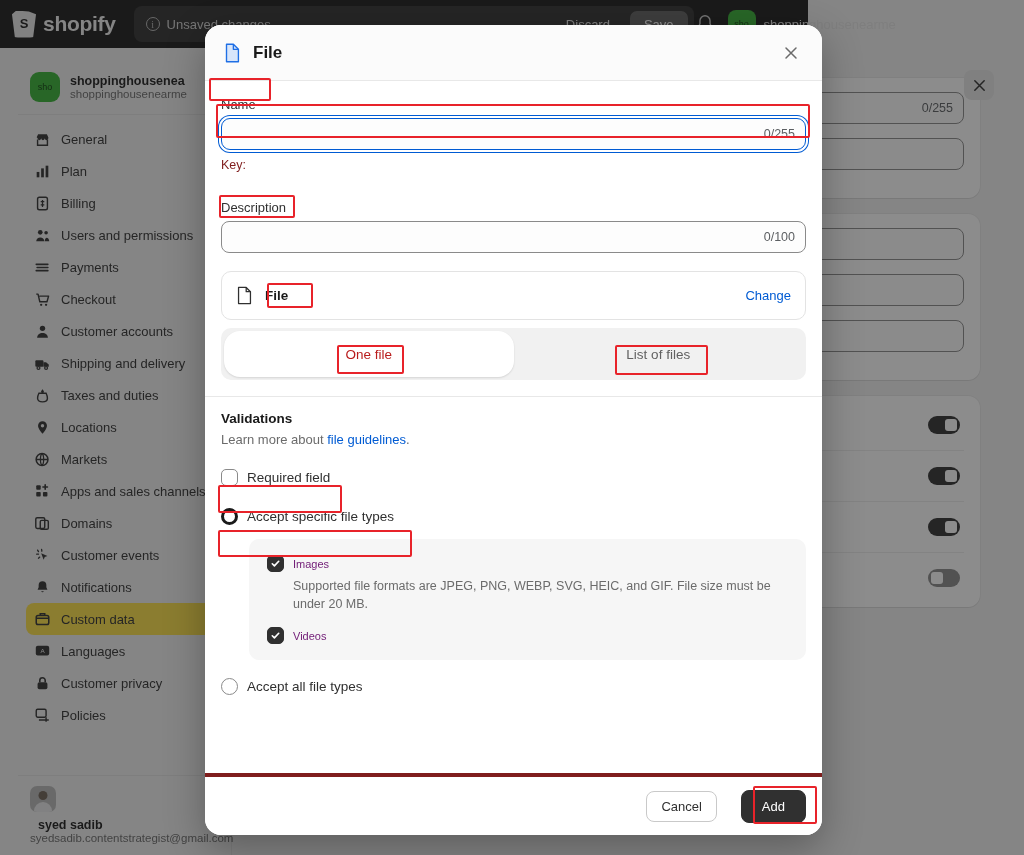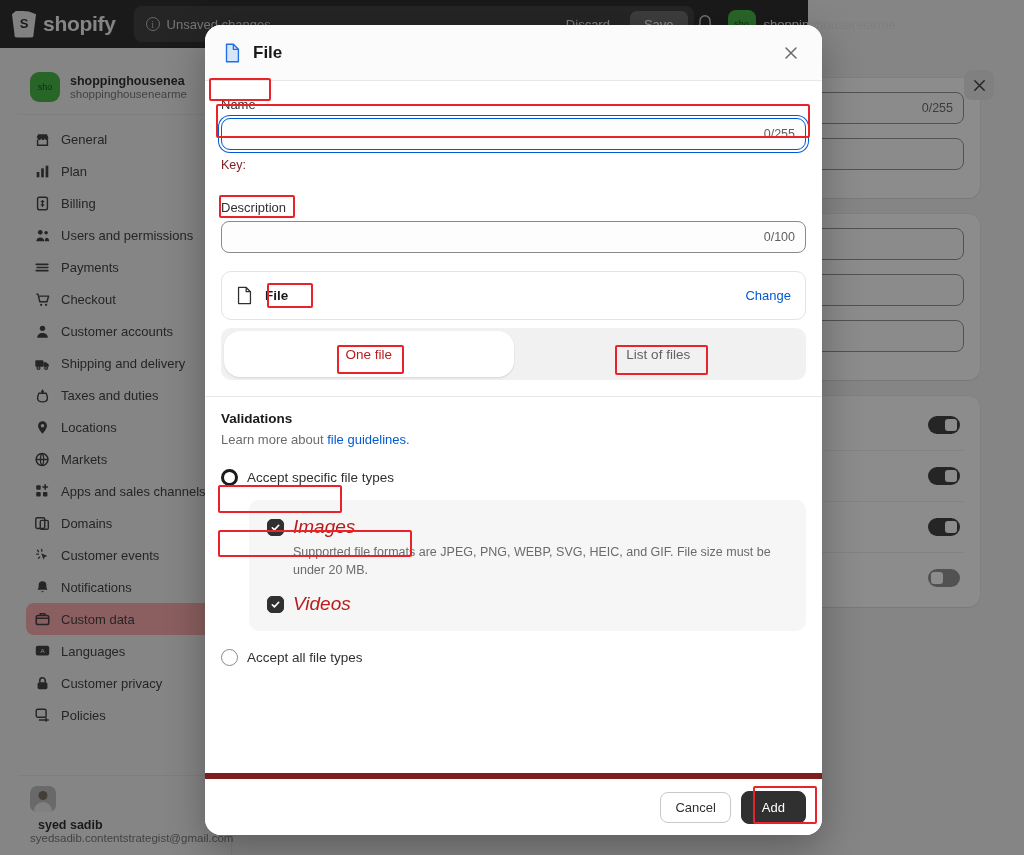--- a/index.html
+++ b/index.html
@@ -118,21 +118,21 @@
   .store-card .l2 { font-size: 11.5px; color: #6b6b6b; white-space: nowrap; }
 
   .nav { padding: 8px 8px; flex: 1; overflow: hidden; }
   .nav-item {
     display: flex; align-items: center; gap: 10px;
     height: 32px; padding: 0 8px;
     border-radius: 8px; cursor: pointer;
     font-size: 13px; color: #303030;
     white-space: nowrap;
   }
-  .nav-item.active { background: #fca5a5; }
+  .nav-item.active { background: #fde047; }
   .nav-ico { width: 17px; height: 17px; flex: 0 0 17px; display: block; }
 
   .user-card {
     border-top: 1px solid #e3e3e3;
     padding: 10px 12px 14px 12px;
   }
   .user-av {
     width: 26px; height: 26px; border-radius: 7px;
     background: #b9b9b9; overflow: hidden; position: relative;
     margin-bottom: 6px;
@@ -286,28 +286,28 @@
   .radio-lab { font-size: 13.5px; color: #303030; }
 
   .types-box {
     margin: 14px 0 0 28px;
     background: #f6f6f6;
     border-radius: 10px;
     padding: 16px 18px;
   }
   .type-item + .type-item { margin-top: 14px; }
   .type-head { display: flex; align-items: center; gap: 9px; }
-  .type-name { font-size: 19px; color: #b91c1c; font-style: italic; }
+  .type-name { font-size: 11px; color: #701a75; }
   .type-desc { font-size: 12.5px; color: #6b6b6b; margin: 5px 0 0 26px; line-height: 1.45; }
 
   .modal-foot {
     flex: 0 0 62px; height: 62px;
-    border-top: 6px solid #7f1d1d;
+    border-top: 4px solid #7f1d1d;
     display: flex; align-items: center; justify-content: flex-end;
-    gap: 10px; padding: 0 16px;
+    gap: 24px; padding: 0 16px;
     background: #ffffff;
   }
   .btn-cancel {
     background: #fff; border: 1px solid #c9c9c9; border-radius: 8px;
     padding: 7px 14px; font-size: 13px; color: #303030; cursor: pointer;
     font-family: "Liberation Sans", sans-serif;
   }
   .btn-add {
     background: #303030; border: 1px solid #303030; border-radius: 8px;
     padding: 8px 20px; font-size: 13px; color: #fff; cursor: pointer;
@@ -609,20 +609,24 @@
       </div>
 
       <div class="divider"></div>
 
       <div class="sec" style="padding-top:14px;">
         <div class="val-title">Validations</div>
         <div class="val-sub">
           <span>Learn more about </span><a href="#">file guidelines</a><span>.</span>
         </div>
 
+        <div class="chk-row">
+          <span class="checkbox"></span>
+          <span class="chk-lab">Required field</span>
+        </div>
 
         <div class="radio-row">
           <span class="radio on"></span>
           <span class="radio-lab">Accept specific file types</span>
         </div>
 
         <div class="types-box">
           <div class="type-item">
             <div class="type-head">
               <span class="checkbox on">

